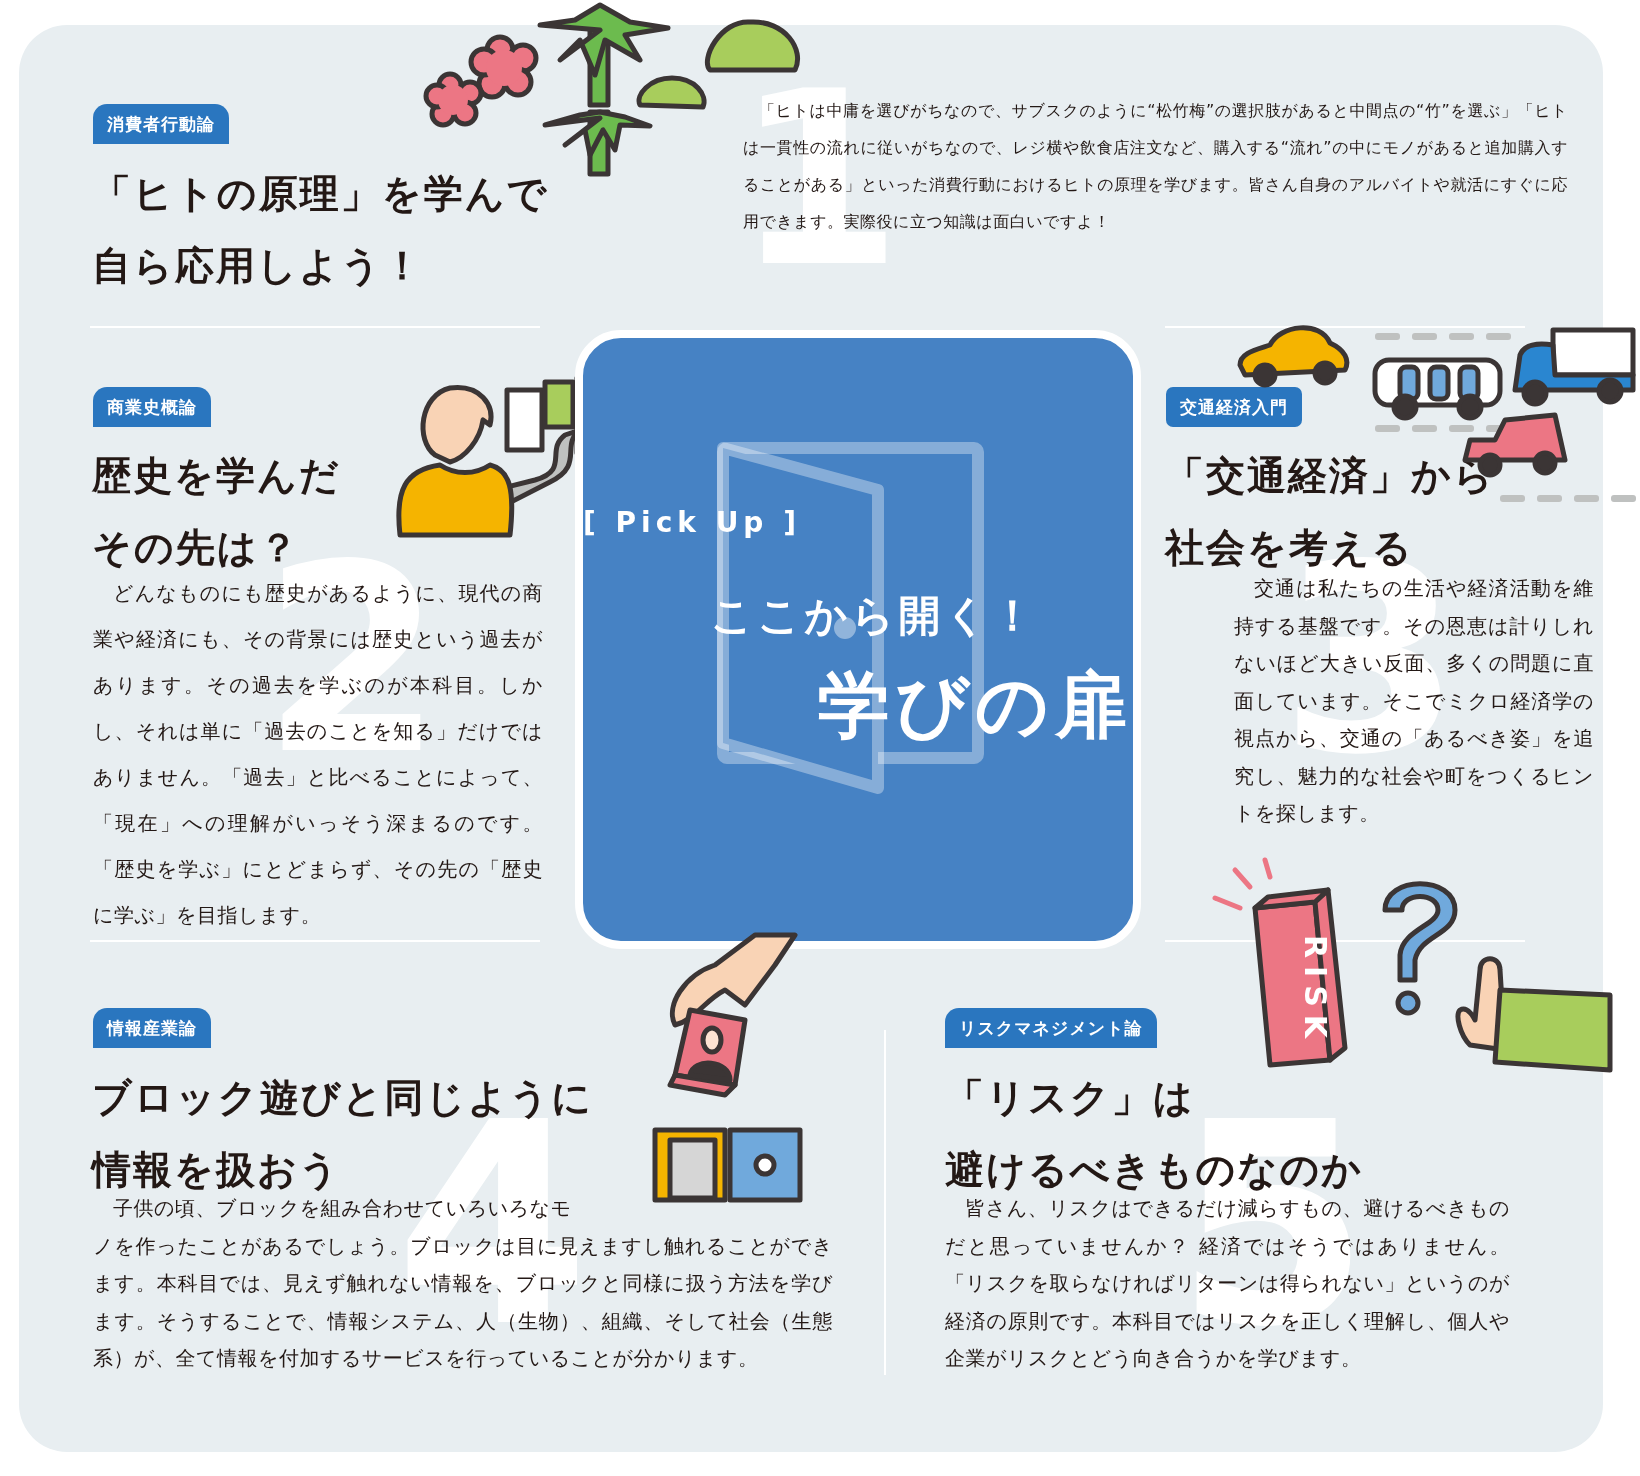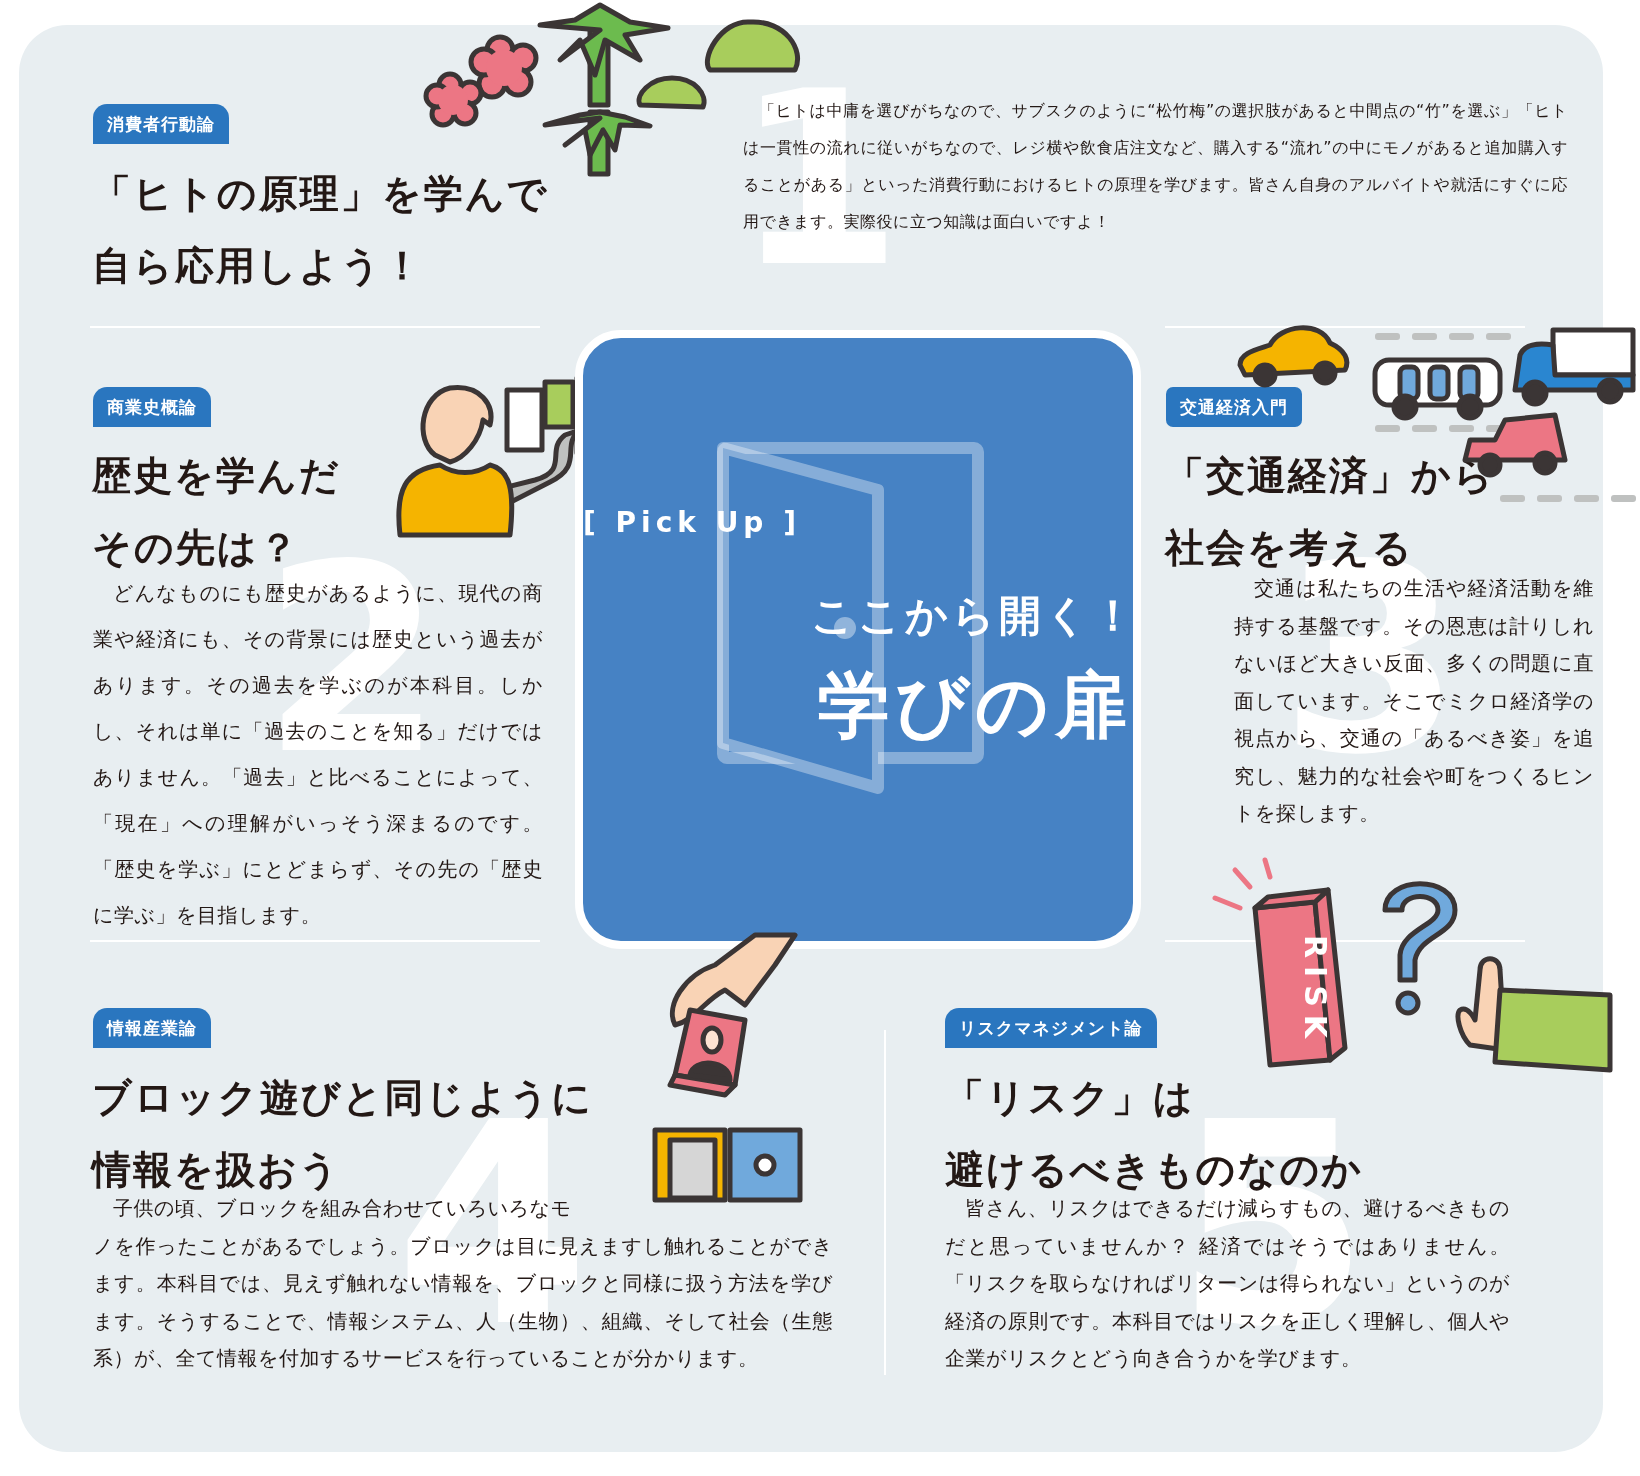--- a/index.html
+++ b/index.html
@@ -15,21 +15,21 @@
   .heading { position:absolute; font-size:39px; font-weight:bold; line-height:72px;
              letter-spacing:2px; white-space:pre-line; color:#231815; }
   .body { position:absolute; font-size:19.5px; line-height:37px; color:#231815;
           letter-spacing:0.5px; text-align:justify; }
   .bignum { position:absolute; font-family:"DejaVu Sans", sans-serif; font-weight:bold;
             color:#ffffff; font-size:280px; line-height:1; }
   .center-card { position:absolute; left:575px; top:330px; width:550px; height:603px;
                  background:#4682c4; border:8px solid #ffffff; border-radius:46px; }
   .pickup { position:absolute; left:0; width:100%; top:168px; text-align:left;
             color:#fff; font-size:28px; font-weight:bold; letter-spacing:5px; }
-  .sub { position:absolute; left:5px; width:100%; top:250px; text-align:right;
+  .sub { position:absolute; left:16px; width:100%; top:250px; text-align:center;
          color:#fff; font-size:42px; font-weight:bold; letter-spacing:4px; }
   .main { position:absolute; left:0; width:100%; top:320px; text-align:right;
           color:#fff; font-size:72px; font-weight:bold; letter-spacing:6px; }
   svg { position:absolute; overflow:visible; }
 </style>
 </head>
 <body>
 
 <div class="panel"></div>
 

